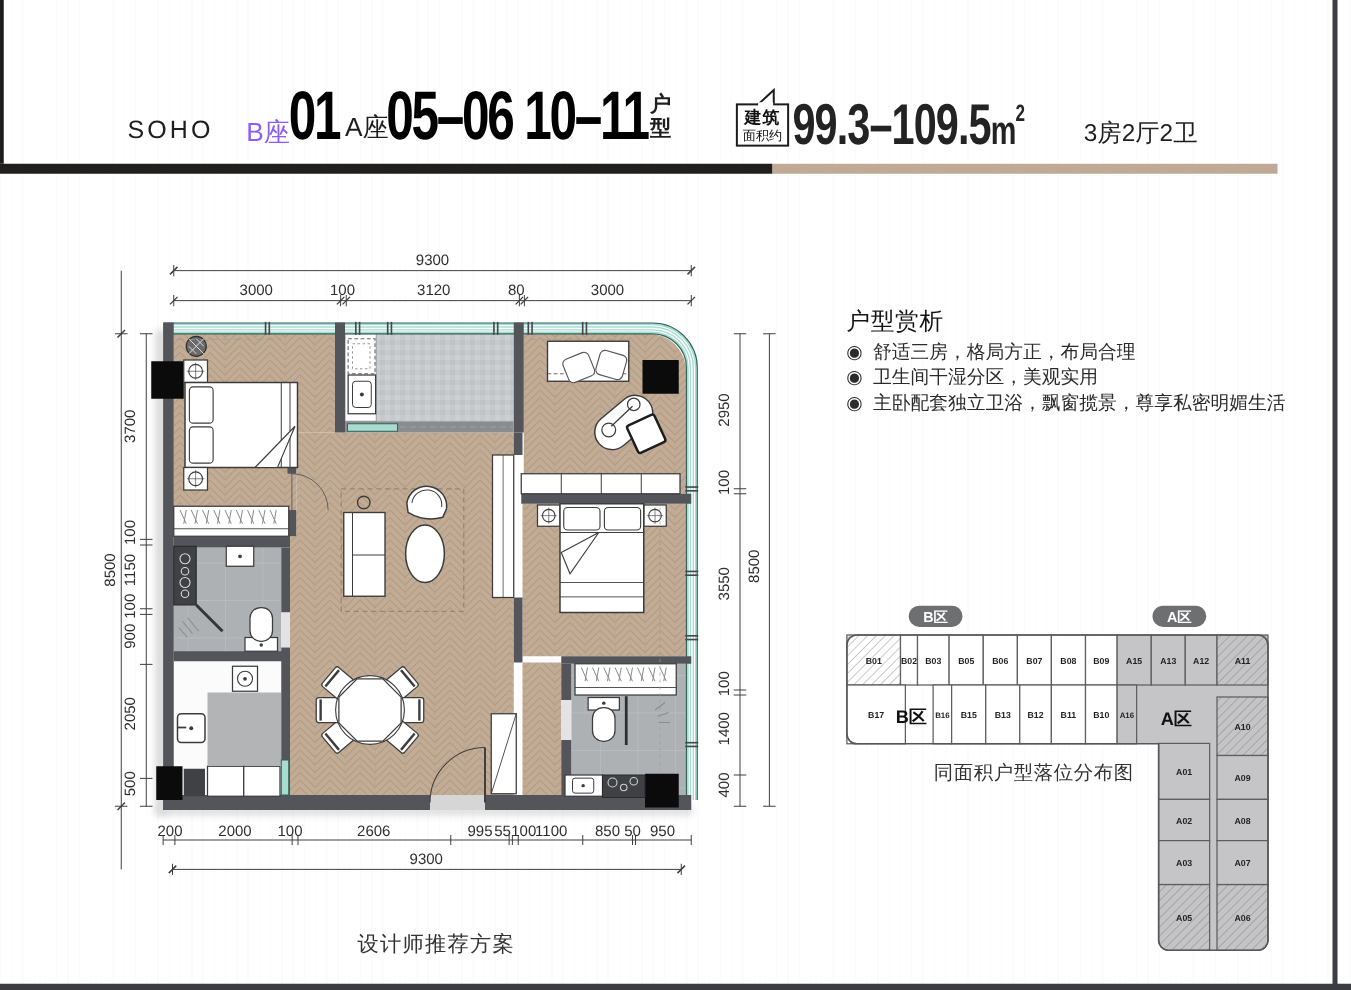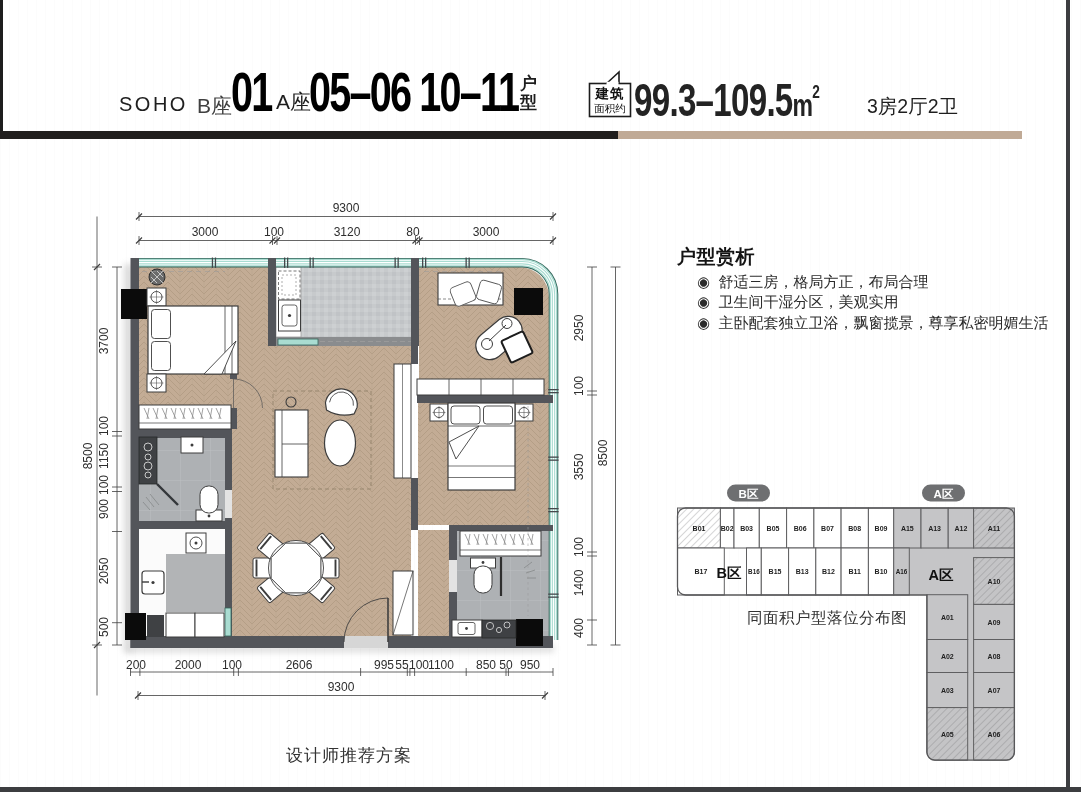--- a/index.html
+++ b/index.html
@@ -17,23 +17,23 @@
 <div class="abs" style="left:0;top:0;width:3px;height:131px;background:#1d1d1d;"></div>
 
 <div class="abs" style="left:1066px;top:0;width:3.5px;height:792px;background:#3c3d40;"></div>
 
 <div class="abs" style="left:0;top:787px;width:1081px;height:5px;background:#3c3d40;"></div>
 
 <div class="abs" style="left:0;top:131px;width:618px;height:8px;background:#211f1e;"></div>
 
 <div class="abs" style="left:618px;top:131px;width:404px;height:8px;background:#c0aa96;"></div>
 
-<div class="abs" style="left:119px;top:93px;font-size:20px;letter-spacing:2.5px;color:#1e1e1e;">SOHO</div>
-
-<div class="abs" style="left:197px;top:92px;font-size:21px;color:#404040;">B座</div>
+<div class="abs" style="left:102px;top:93px;font-size:20px;letter-spacing:2.5px;color:#1e1e1e;">SOHO</div>
+
+<div class="abs" style="left:197px;top:92px;font-size:21px;color:#8b5cf6;">B座</div>
 
 <div class="abs" style="left:231px;top:67px;font-size:55px;line-height:50px;"><span class="cond">01</span></div>
 
 <div class="abs" style="left:276px;top:88px;font-size:21px;color:#1e1e1e;">A座</div>
 
 <div class="abs" style="left:309px;top:67px;font-size:55px;line-height:50px;"><span class="cond">05–06 10–11</span></div>
 
 <div class="abs" style="left:520px;top:74px;font-size:17px;font-weight:bold;line-height:19px;color:#1e1e1e;">户<br>型</div>
 
 <svg class="abs" style="left:586px;top:68px;" width="48" height="52" viewBox="0 0 48 52">
@@ -41,23 +41,23 @@
   <rect x="3.5" y="15.5" width="41" height="33" fill="#fff" stroke="#1c1c1c" stroke-width="1.6"></rect>
   <rect x="20.5" y="13.8" width="12" height="3.4" fill="#fff"></rect>
   <text x="24" y="30" font-size="13.5" font-weight="bold" text-anchor="middle" fill="#111" style="letter-spacing:1px;">建筑</text>
   <text x="24" y="44" font-size="10.5" text-anchor="middle" fill="#111">面积约</text>
 </svg>
 
 <div class="abs" style="left:634px;top:70px;font-size:46px;line-height:44px;color:#232323;"><span class="cond" style="letter-spacing:-1px;">99.3–109.5<span style="font-size:32px;">m</span><span style="font-size:19px;vertical-align:18px;">2</span></span></div>
 
 <div class="abs" style="left:867px;top:93px;font-size:19.5px;color:#1e1e1e;">3房2厅2卫</div>
 
-<div class="abs" style="left:677px;top:244px;font-size:19px;font-weight:bold;color:#141414;letter-spacing:0.5px;">户型赏析</div>
-
-<div class="abs" style="left:677px;top:272px;font-size:15px;color:#2b2b2b;line-height:20.4px;margin-left:20px;">
+<div class="abs" style="left:677px;top:244px;font-size:19px;font-weight:normal;color:#141414;letter-spacing:0.5px;">户型赏析</div>
+
+<div class="abs" style="left:677px;top:272px;font-size:15px;color:#2b2b2b;line-height:20.4px;">
   <div>◉&nbsp; 舒适三房，格局方正，布局合理</div>
   <div>◉&nbsp; 卫生间干湿分区，美观实用</div>
   <div>◉&nbsp; 主卧配套独立卫浴，飘窗揽景，尊享私密明媚生活</div>
 </div>
 
 <div class="abs" style="left:286px;top:744px;font-size:17px;color:#333;letter-spacing:1px;">设计师推荐方案</div>
 
 <svg id="plan" class="abs" style="left:0;top:0;" width="1081" height="792" viewBox="0 0 1081 792">
 <defs>
     <pattern id="herr2" width="24" height="24" patternUnits="userSpaceOnUse">

